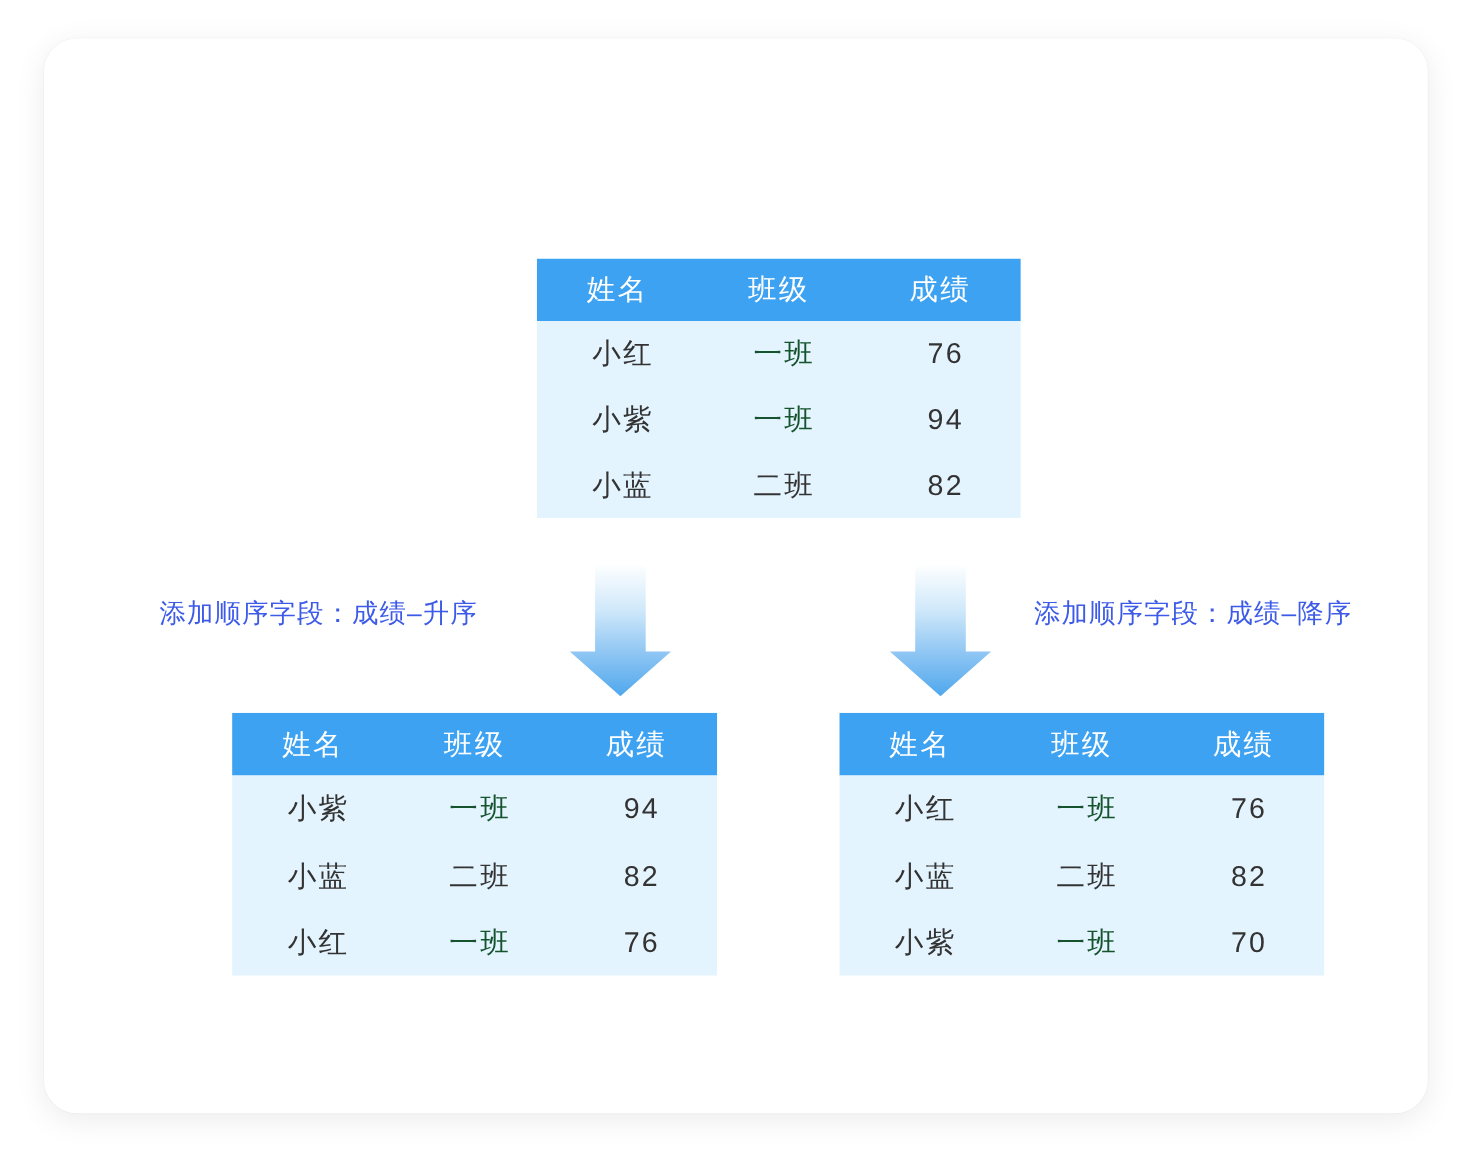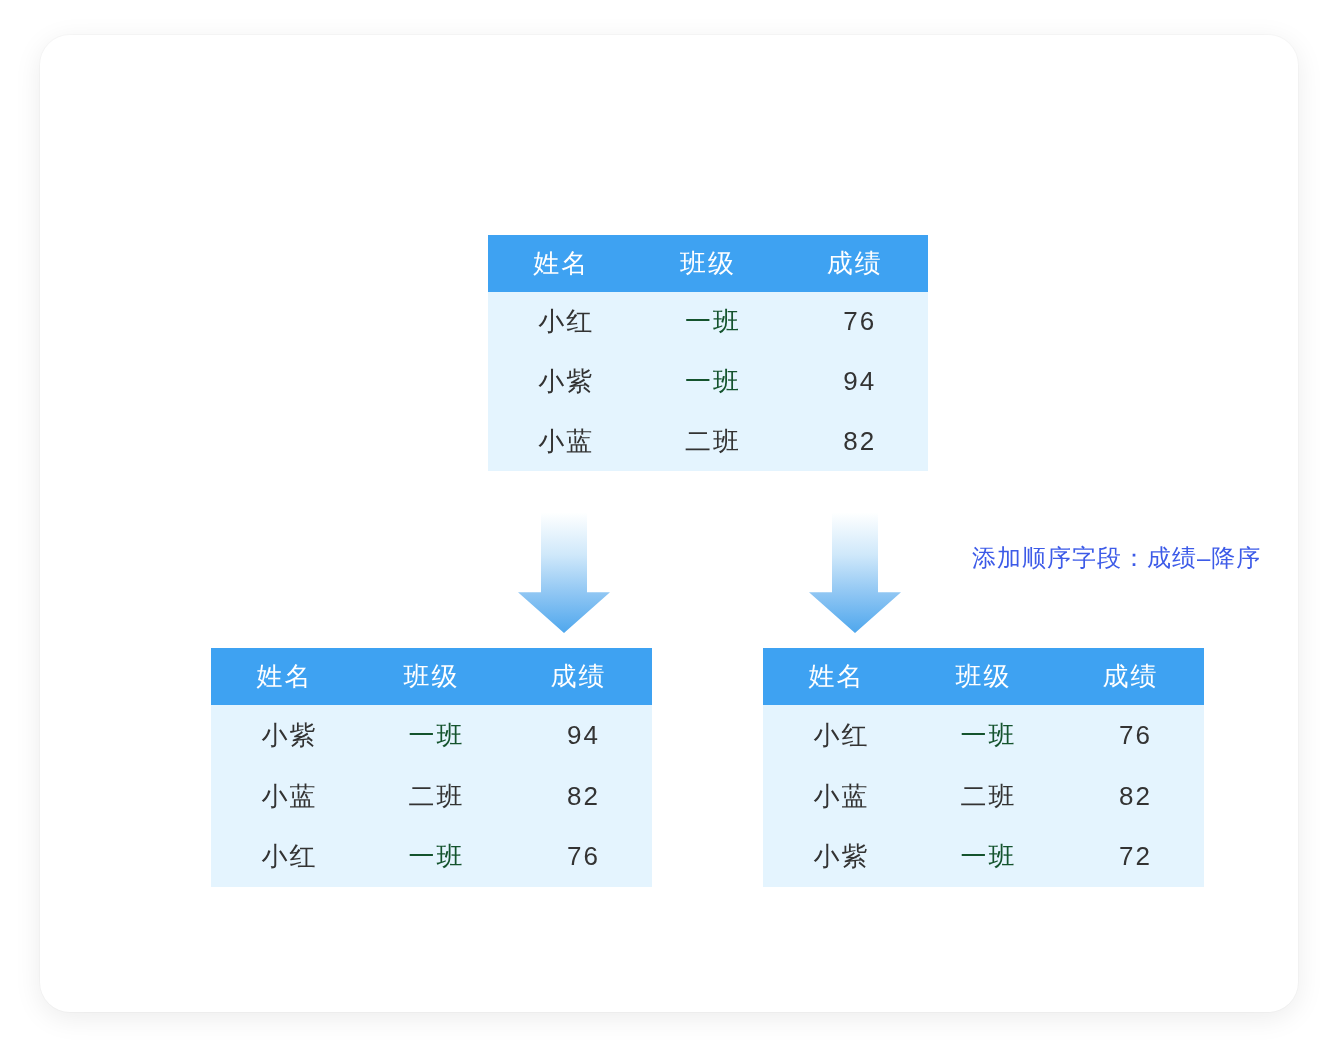--- a/index.html
+++ b/index.html
@@ -78,21 +78,21 @@
     position: absolute;
     top: 506px;
     height: 34px;
     line-height: 34px;
     font-size: 24px;
     color: #3D5BE8;
     letter-spacing: 1px;
     white-space: nowrap;
   }
   .flow-label.asc  { left: 105px; }
-  .flow-label.desc { left: 900px; margin-left: 32px; }
+  .flow-label.desc { left: 900px; }
 
   .arrow-down {
     position: absolute;
     top: 478px;
     width: 92px;
     height: 120px;
     background: linear-gradient(180deg, #FEFFFF 0%, #CFE8FA 35%, #8DC5F3 68%, #4FA7ED 100%);
     clip-path: polygon(25% 0%, 75% 0%, 75% 66%, 100% 66%, 50% 100%, 0% 66%, 25% 66%);
   }
   .arrow-left  { left: 478px; }
@@ -122,20 +122,21 @@
           <div class="td">94</div>
         </div>
         <div class="tr">
           <div class="td">小蓝</div>
           <div class="td">二班</div>
           <div class="td">82</div>
         </div>
       </div>
     </div>
 
+    <div class="flow-label asc">添加顺序字段：成绩–升序</div>
     <div class="flow-label desc">添加顺序字段：成绩–降序</div>
 
     <div class="arrow-down arrow-left"></div>
     <div class="arrow-down arrow-right"></div>
 
     <div class="score-table table-asc">
       <div class="thead">
         <div class="th">姓名</div>
         <div class="th">班级</div>
         <div class="th">成绩</div>
@@ -172,19 +173,19 @@
           <div class="td">76</div>
         </div>
         <div class="tr">
           <div class="td">小蓝</div>
           <div class="td">二班</div>
           <div class="td">82</div>
         </div>
         <div class="tr">
           <div class="td">小紫</div>
           <div class="td accent">一班</div>
-          <div class="td">72</div>
+          <div class="td">70</div>
         </div>
       </div>
     </div>
 
   </div>
 </div>
 
 </body></html>

